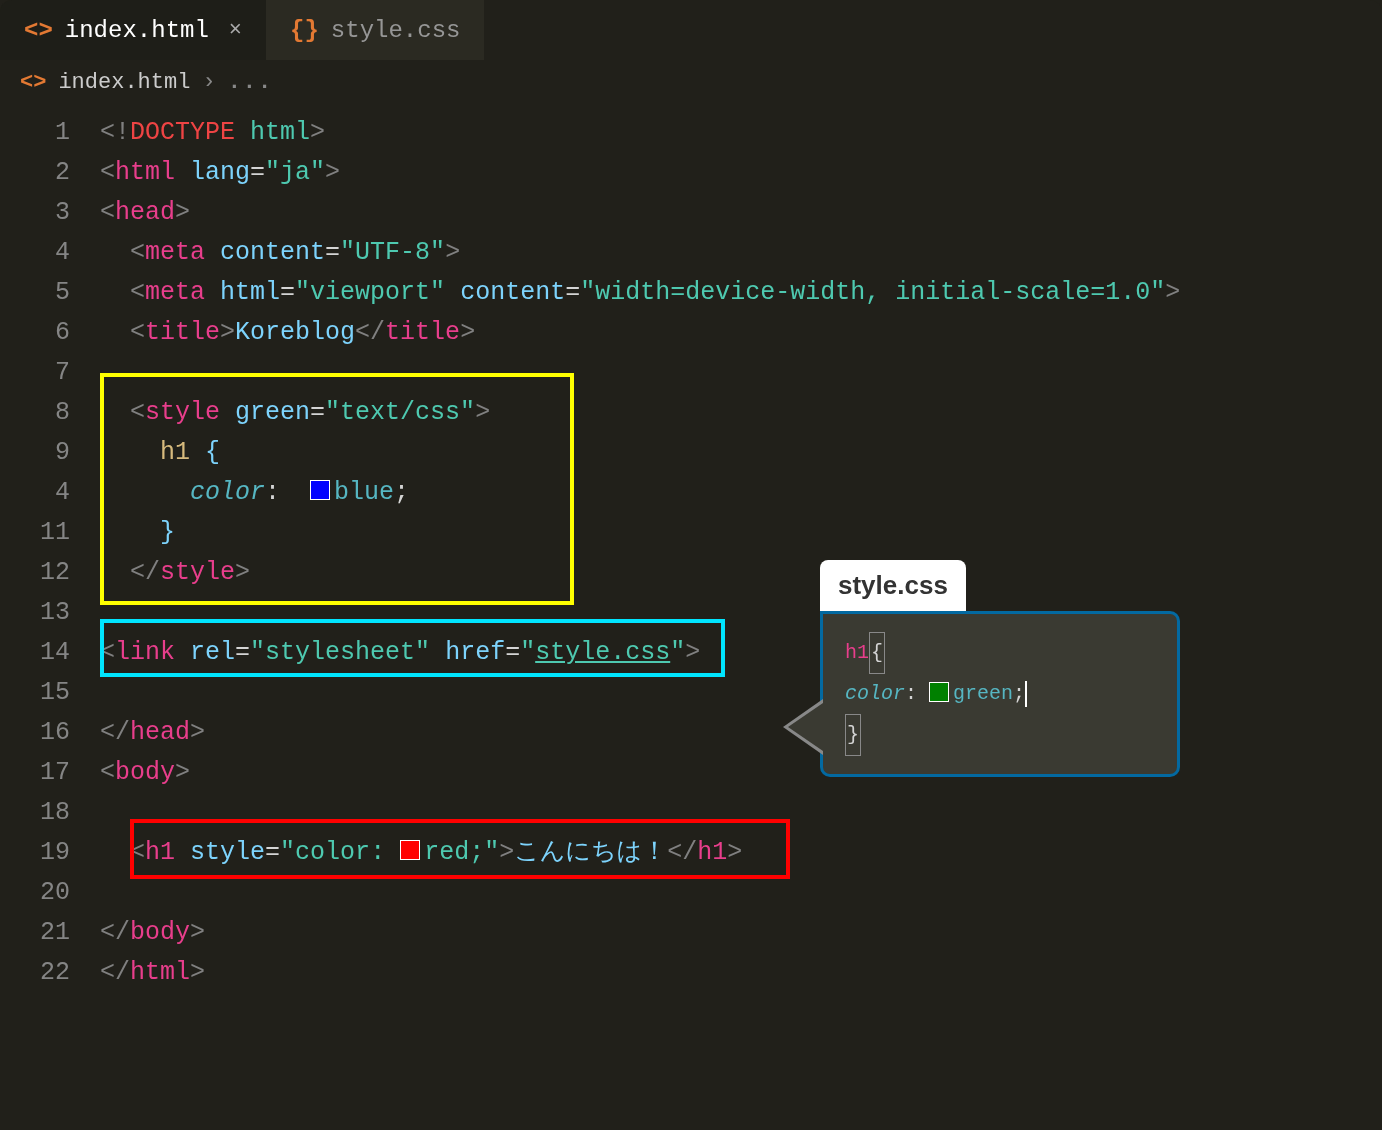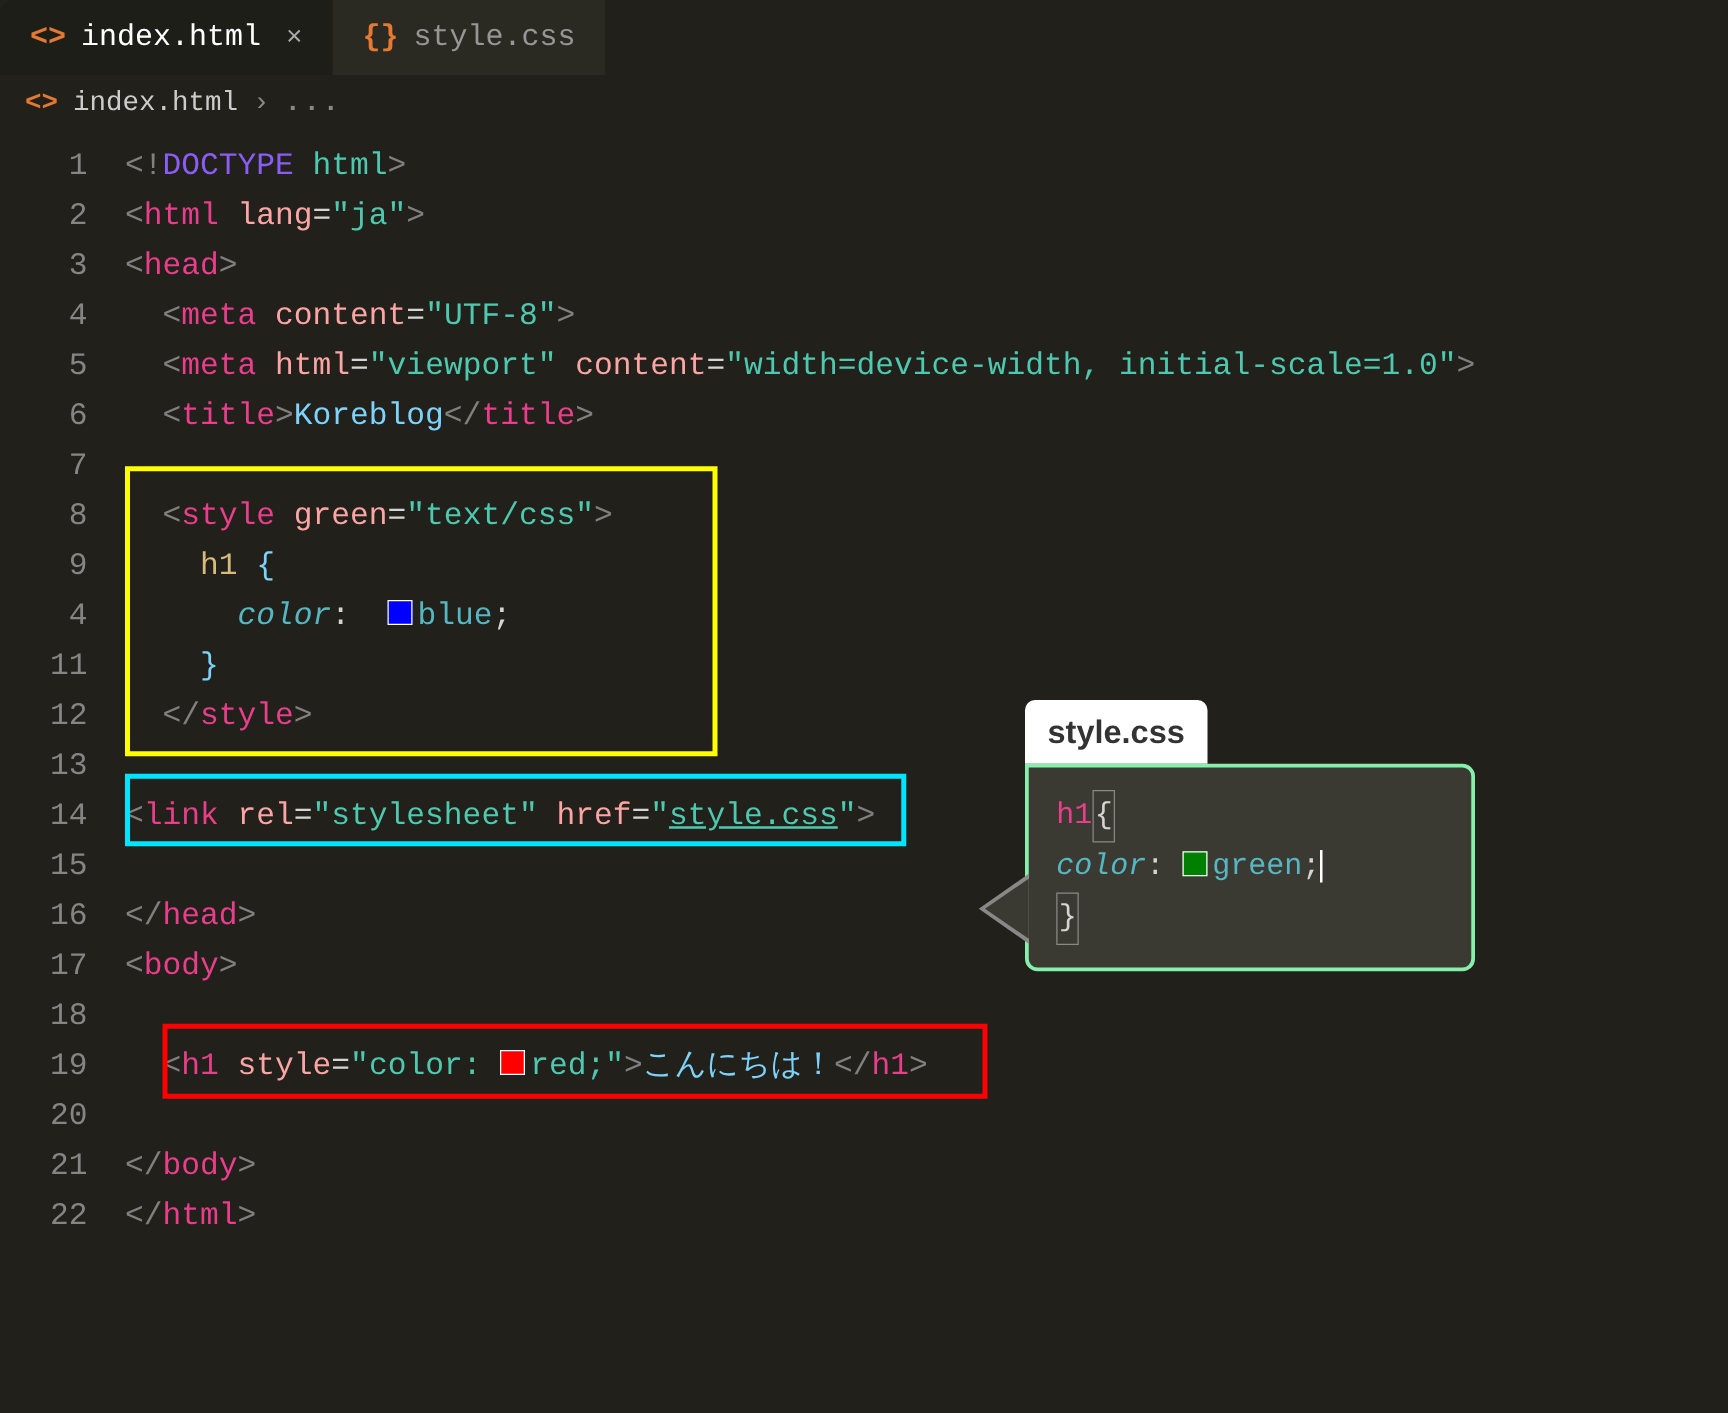--- a/index.html
+++ b/index.html
@@ -69,24 +69,24 @@
   font-size: 25px;
   color: #d4d4d4;
   position: relative;
 }
 .code-line {
   height: 40px;
   line-height: 40px;
   white-space: pre;
 }
 .tk-bracket { color: #808080; }
-.tk-doctype { color: #8b5cf6; }
+.tk-doctype { color: #ef4444; }
 .tk-doctype-kw { color: #4ec9b0; }
 .tk-tag { color: #e83e8c; }
-.tk-attr { color: #fca5a5; }
+.tk-attr { color: #7dd3fc; }
 .tk-string { color: #4ec9b0; }
 .tk-selector { color: #d7ba7d; }
 .tk-prop { color: #56b6c2; font-style: italic; }
 .tk-value { color: #56b6c2; }
 .tk-text { color: #7dd3fc; }
 .tk-underline { text-decoration: underline; }
 .color-swatch {
   display: inline-block;
   width: 20px;
   height: 20px;
@@ -122,24 +122,24 @@
   color: #333;
   font-size: 26px;
   font-weight: bold;
   padding: 10px 18px;
   border-radius: 8px 8px 0 0;
   display: inline-block;
   font-family: -apple-system, sans-serif;
 }
 .tooltip-body {
   background: #3a3a32;
-  border: 3px solid #86efac;
+  border: 3px solid #0369a1;
   border-radius: 0 10px 10px 10px;
   padding: 18px 22px;
-  font-size: 24px;
+  font-size: 20px;
   line-height: 40px;
   position: relative;
 }
 .tooltip-arrow {
   position: absolute;
   left: -40px;
   top: 85px;
   width: 0;
   height: 0;
   border-top: 28px solid transparent;

